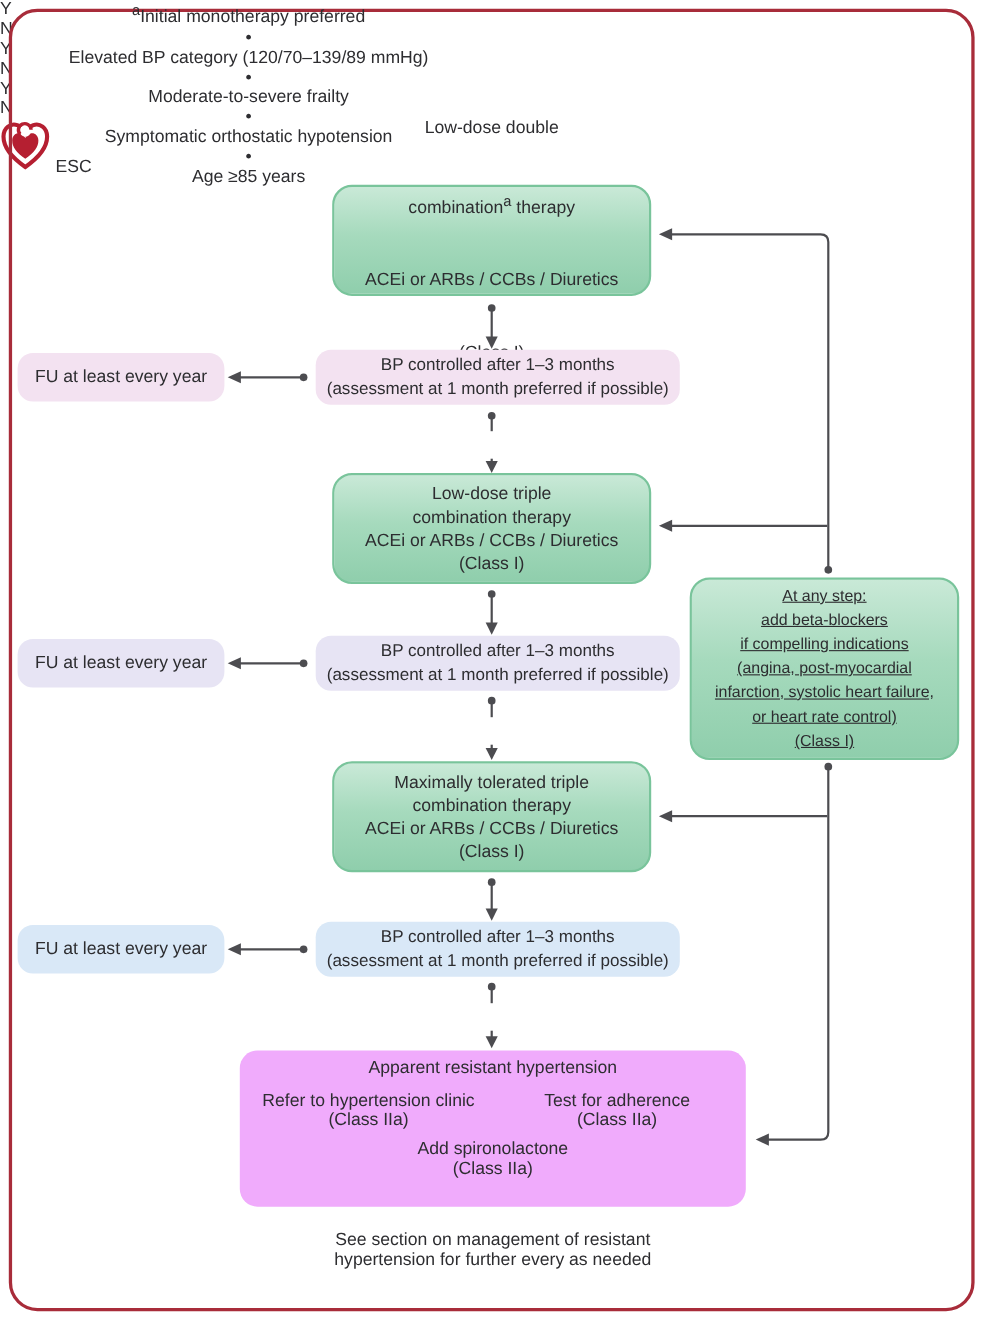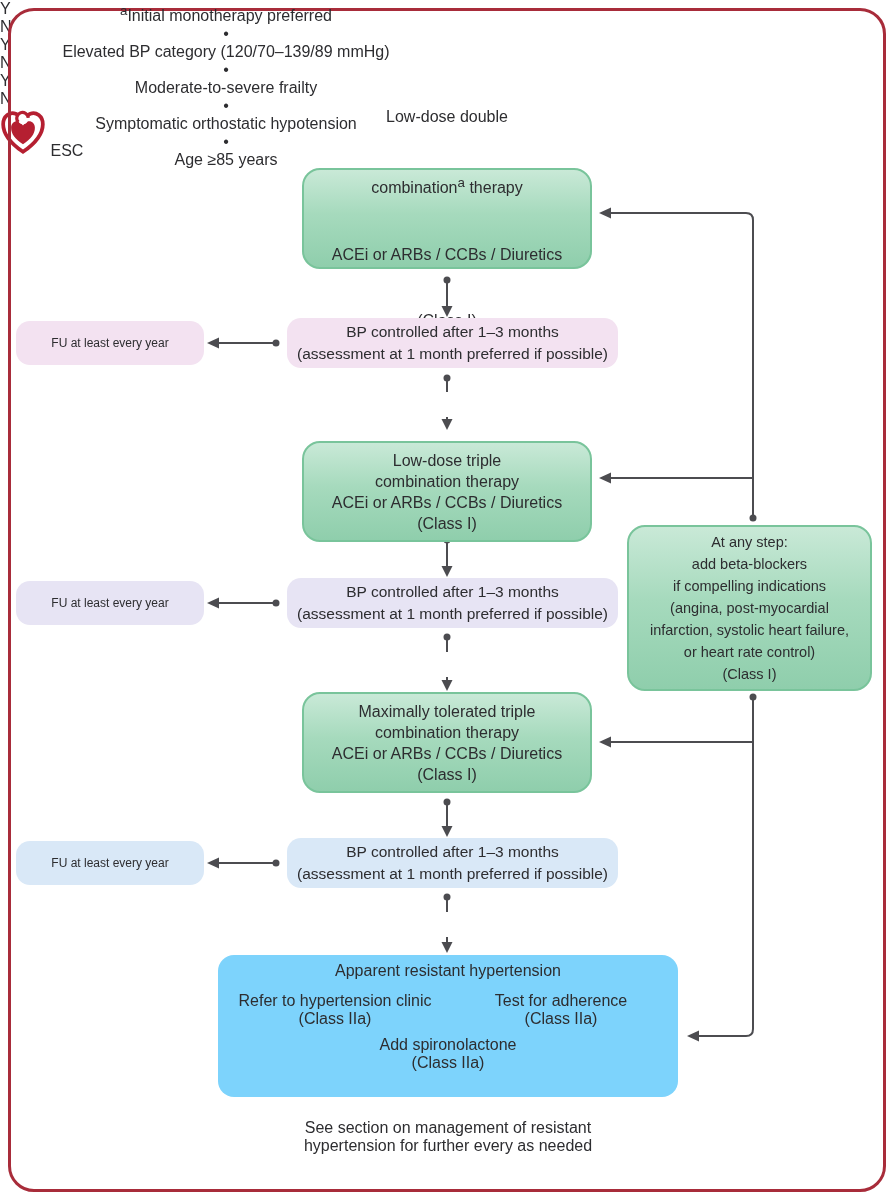--- a/index.html
+++ b/index.html
@@ -10,24 +10,24 @@
   .connectors{position:absolute;left:0;top:0;z-index:1;pointer-events:none;}
   .box{position:absolute;box-sizing:border-box;display:flex;flex-direction:column;
        justify-content:center;align-items:center;text-align:center;z-index:2;}
   .box span{display:block;white-space:nowrap;}
   .green{background:linear-gradient(180deg,#c9e9d7 0%,#a6dabd 45%,#8fceac 100%);
          border:2px solid #79c49b;border-radius:18px;font-size:16px;line-height:21px;}
   .pinkbg{background:#f3e2f1;}
   .lavbg{background:#e7e4f4;}
   .bluebg{background:#d9e8f7;}
   .check{border-radius:14px;font-size:15.5px;line-height:22px;}
-  .fu{border-radius:14px;font-size:12px;}
+  .fu{border-radius:14px;font-size:16px;}
   .sidebox{background:linear-gradient(180deg,#c9e9d7 0%,#a6dabd 45%,#8fceac 100%);
-           border:2px solid #79c49b;border-radius:18px;font-size:14.5px;line-height:22px;}
-  .grayc{background:#7dd3fc;border-radius:16px;}
+           border:2px solid #79c49b;border-radius:18px;font-size:14.5px;line-height:22px;text-decoration:underline;}
+  .grayc{background:#f0abfc;border-radius:16px;}
   .yellow{background:linear-gradient(180deg,#fbe style 464;}
   .yellow{background:linear-gradient(180deg,#fbe464 0%,#f6d73c 55%,#f3cf27 100%);
           border:2px solid #e9c428;border-radius:16px;font-size:15.5px;line-height:20px;}
   .footnote{background:#e8e8ea;border-radius:12px;align-items:flex-start;text-align:left;
             padding:10px 14px 8px 20px;}
   .footnote .ftitle{font-size:17px;font-weight:bold;line-height:23px;white-space:nowrap;}
   .bullet-row{display:flex;align-items:baseline;margin-left:14px;font-size:16px;line-height:23px;white-space:nowrap;}
   .bullet-row .dot{margin-right:8px;font-size:14px;}
   sup{font-size:0.62em;line-height:0;}
   .circle{position:absolute;border-radius:50%;display:flex;align-items:center;justify-content:center;
@@ -137,21 +137,21 @@
   <div class="box check pinkbg" style="left:287px;top:318px;width:331px;height:50px;">
     <span>BP controlled after 1–3 months</span>
     <span>(assessment at 1 month preferred if possible)</span>
   </div>
   <div class="box fu pinkbg" style="left:16px;top:321px;width:188px;height:44px;">
     <span>FU at least every year</span>
   </div>
   <div class="circle ycir" style="left:226px;top:330px;"><span>Y</span></div>
   <div class="circle ncir" style="left:433px;top:390px;"><span>N</span></div>
 
-  <div class="box green" style="left:302px;top:430px;width:290px;height:101px;margin-top:11px;">
+  <div class="box green" style="left:302px;top:430px;width:290px;height:101px;">
     <span>Low-dose triple</span>
     <span>combination therapy</span>
     <span>ACEi or ARBs / CCBs / Diuretics</span>
     <span>(Class I)</span>
   </div>
 
   <div class="box check lavbg" style="left:287px;top:578px;width:331px;height:50px;">
     <span>BP controlled after 1–3 months</span>
     <span>(assessment at 1 month preferred if possible)</span>
   </div>

